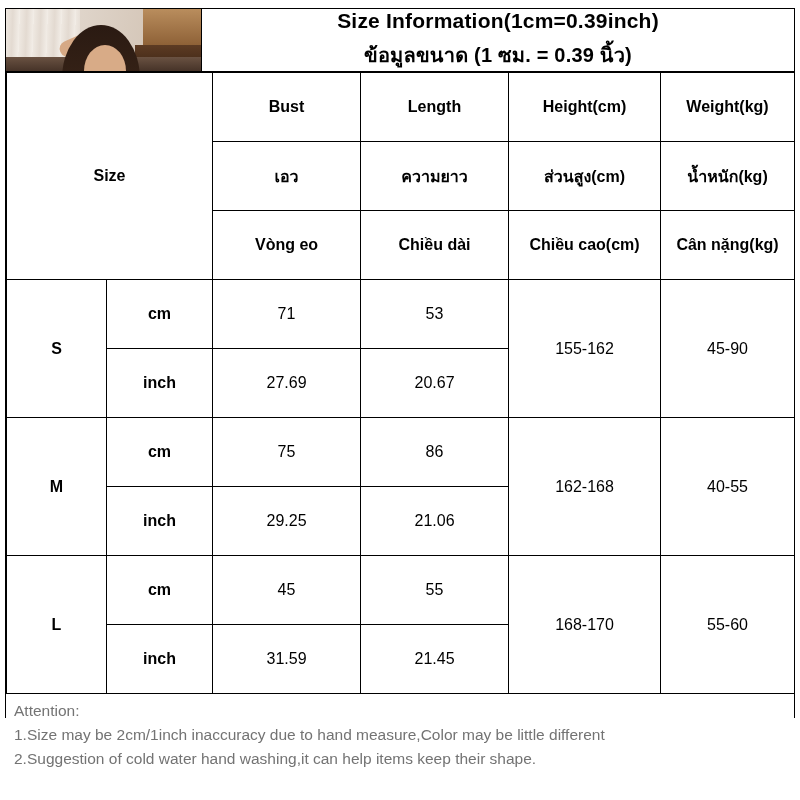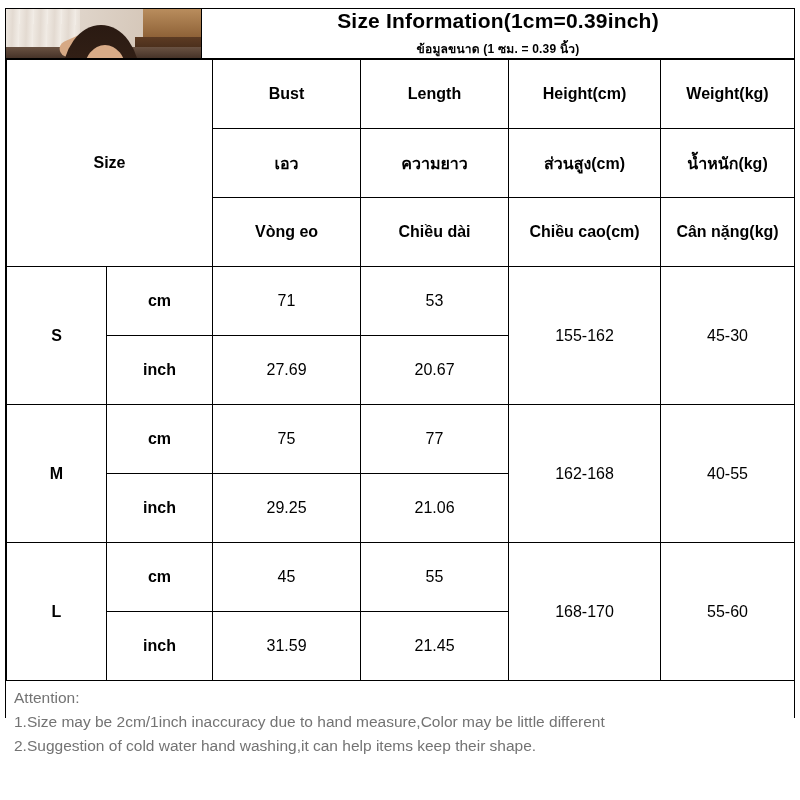--- a/index.html
+++ b/index.html
@@ -118,21 +118,21 @@
     gap: 6px;
     background: #fff;
   }
   .head-line {
     font-size: 21px;
     font-weight: bold;
     letter-spacing: .2px;
     text-align: center;
     color: #000;
   }
-  .head-line.thai { font-size: 12px; }
+  .head-line.thai { font-size: 20px; }
 
   
   table.sizes {
     border-collapse: collapse;
     width: 100%;
     table-layout: fixed;
   }
   table.sizes td, table.sizes th {
     border: 1px solid #000;
     text-align: center;
@@ -247,33 +247,33 @@
           <td class="hdr-sub">Chiều cao(cm)</td>
           <td class="hdr-sub">Cân nặng(kg)</td>
         </tr>
 
         <tr>
           <td class="size-label" rowspan="2">S</td>
           <td class="unit">cm</td>
           <td class="val">71</td>
           <td class="val">53</td>
           <td class="val" rowspan="2">155-162</td>
-          <td class="val" rowspan="2">45-30</td>
+          <td class="val" rowspan="2">45-90</td>
         </tr>
         <tr>
           <td class="unit">inch</td>
           <td class="val">27.69</td>
           <td class="val">20.67</td>
         </tr>
 
         <tr>
           <td class="size-label" rowspan="2">M</td>
           <td class="unit">cm</td>
           <td class="val">75</td>
-          <td class="val">77</td>
+          <td class="val">86</td>
           <td class="val" rowspan="2">162-168</td>
           <td class="val" rowspan="2">40-55</td>
         </tr>
         <tr>
           <td class="unit">inch</td>
           <td class="val">29.25</td>
           <td class="val">21.06</td>
         </tr>
 
         <tr>

